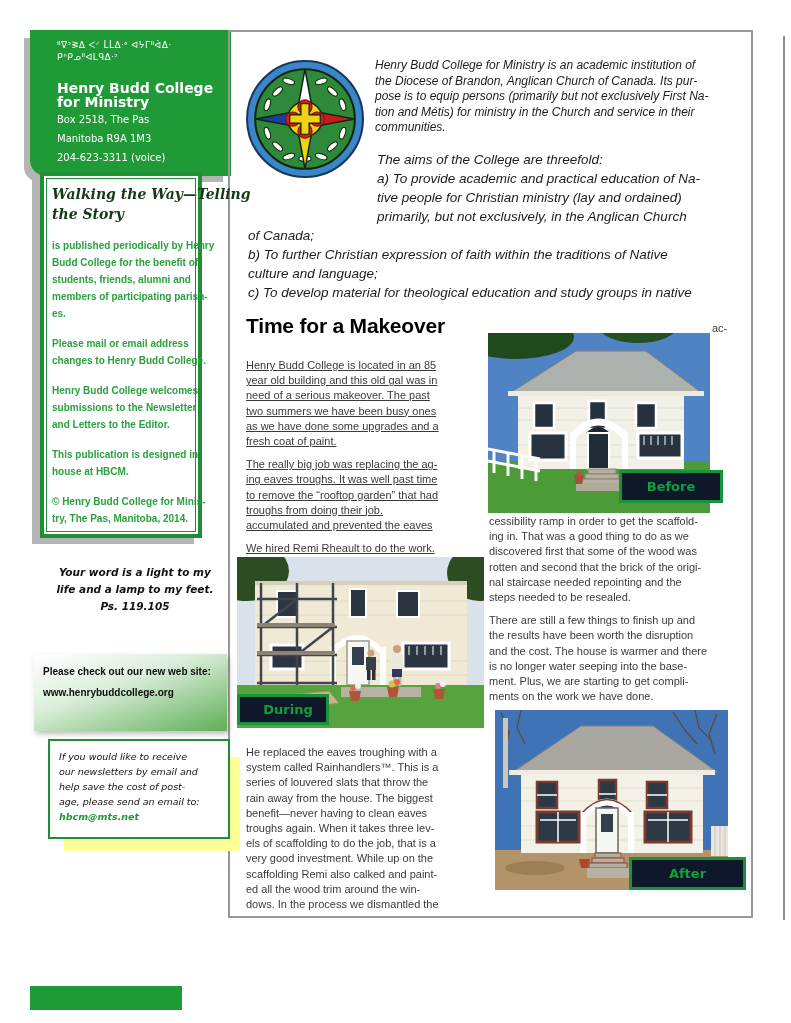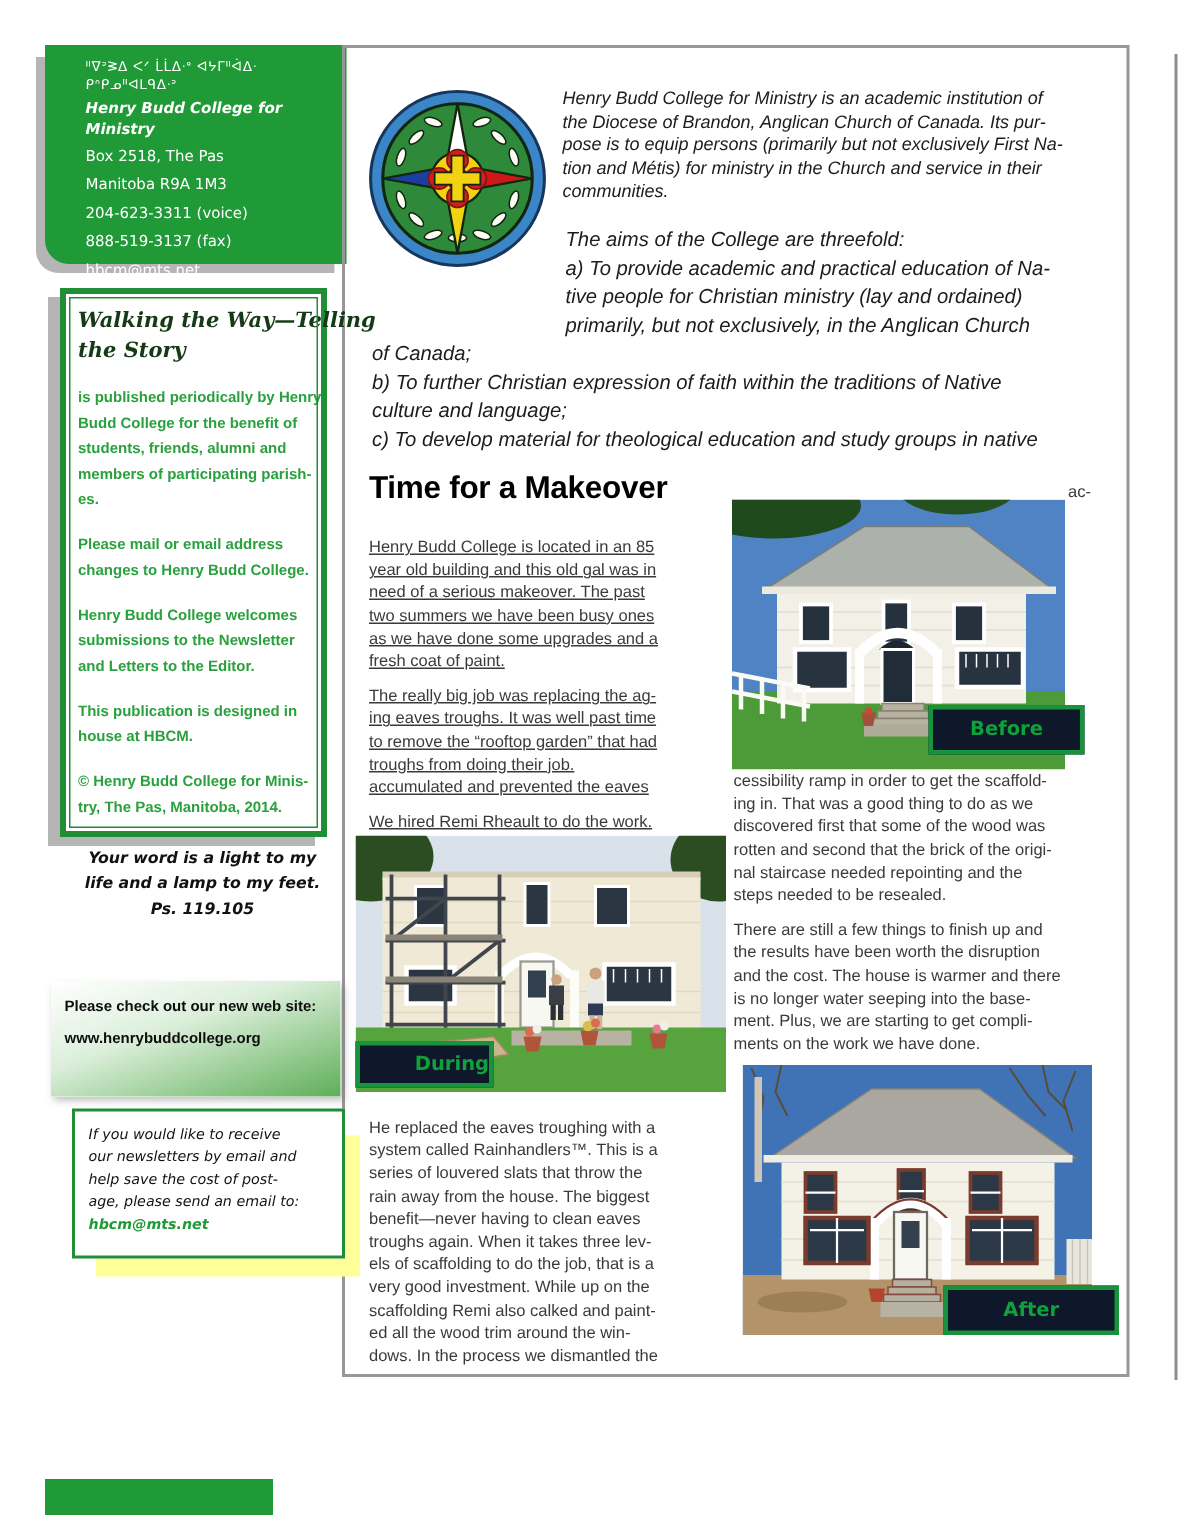--- a/index.html
+++ b/index.html
@@ -5,25 +5,25 @@
   html,body{margin:0;padding:0;background:#fff;}
   #page{position:relative;width:791px;height:1023px;background:#fff;overflow:hidden;
         font-family:"Liberation Sans",sans-serif;color:#333;}
   .abs{position:absolute;}
 
   
   .mast{left:30px;top:30px;width:201px;height:146px;background:#1f9a37;
         border-bottom-left-radius:16px;box-shadow:-7px 7px 0 -1px #b5b5b5;
         padding:9px 6px 6px 27px;box-sizing:border-box;color:#fff;}
   .syll{font-family:"DejaVu Sans",sans-serif;font-size:9px;line-height:12px;letter-spacing:.5px;}
-  .orgname{font-family:"DejaVu Sans",sans-serif;font-size:10px;font-weight:bold;margin-top:3px;line-height:14px;font-style:italic;}
+  .orgname{font-family:"DejaVu Sans",sans-serif;font-size:14px;font-weight:bold;margin-top:18px;line-height:14px;}
   .addr{font-family:"DejaVu Sans",sans-serif;font-size:10px;line-height:17px;margin-top:2px;}
 
   
-  .sidebox{left:40px;top:192px;width:178px;height:366px;background:#fff;
+  .sidebox{left:40px;top:172px;width:162px;height:366px;background:#fff;
            border:4px solid #1f8e35;outline:1px solid #1f8e35;outline-offset:-7px;
            box-shadow:-8px 6px 0 #b5b5b5;box-sizing:border-box;padding:8px 8px;}
   .sidetitle{font-family:"DejaVu Serif",serif;font-style:italic;font-weight:bold;
              font-size:14px;line-height:20px;color:#153a15;}
   .sidepara{font-family:"Liberation Sans",sans-serif;font-size:10px;line-height:17px;
             color:#2aa13e;font-weight:bold;margin-top:13px;}
   .sidepara .ln{white-space:nowrap;}
 
   .psalm{left:36px;top:564px;width:198px;text-align:center;color:#111;
          font-family:"DejaVu Sans",sans-serif;font-style:italic;font-weight:bold;
@@ -60,21 +60,21 @@
   .leftcol{left:246px;top:358px;width:240px;text-decoration:underline;}
   .rightcol{left:489px;top:514px;width:262px;}
   .bottomleft{left:246px;top:745px;width:240px;}
   .fragment{left:712px;top:322px;font-size:11px;color:#3a3a3a;}
 
   .photo{position:absolute;overflow:hidden;}
   .photo svg{display:block;}
   .caption{position:absolute;background:#0f172a;border:3px solid #17933b;color:#0fa13a;
            font-family:"DejaVu Sans",sans-serif;font-weight:bold;font-size:13px;
            display:flex;align-items:center;justify-content:center;box-sizing:border-box;}
-  .caption.left{justify-content:flex-end;padding-left:10px;}
+  .caption.left{justify-content:center;padding-left:10px;}
 </style>
 </head>
 <body>
 
 <div id="page">
 
   <div class="abs mast">
     <div class="syll">ᐦᐁᐣᕒᐃ ᐸᐟ ᒫᒫᐃᐧᐤ ᐊᔭᒥᐦᐋᐃᐧ</div>
     <div class="syll">ᑭᐢᑭᓄᐦᐊᒪᑫᐃᐧᐣ</div>
     <div class="orgname">Henry Budd College for Ministry</div>

